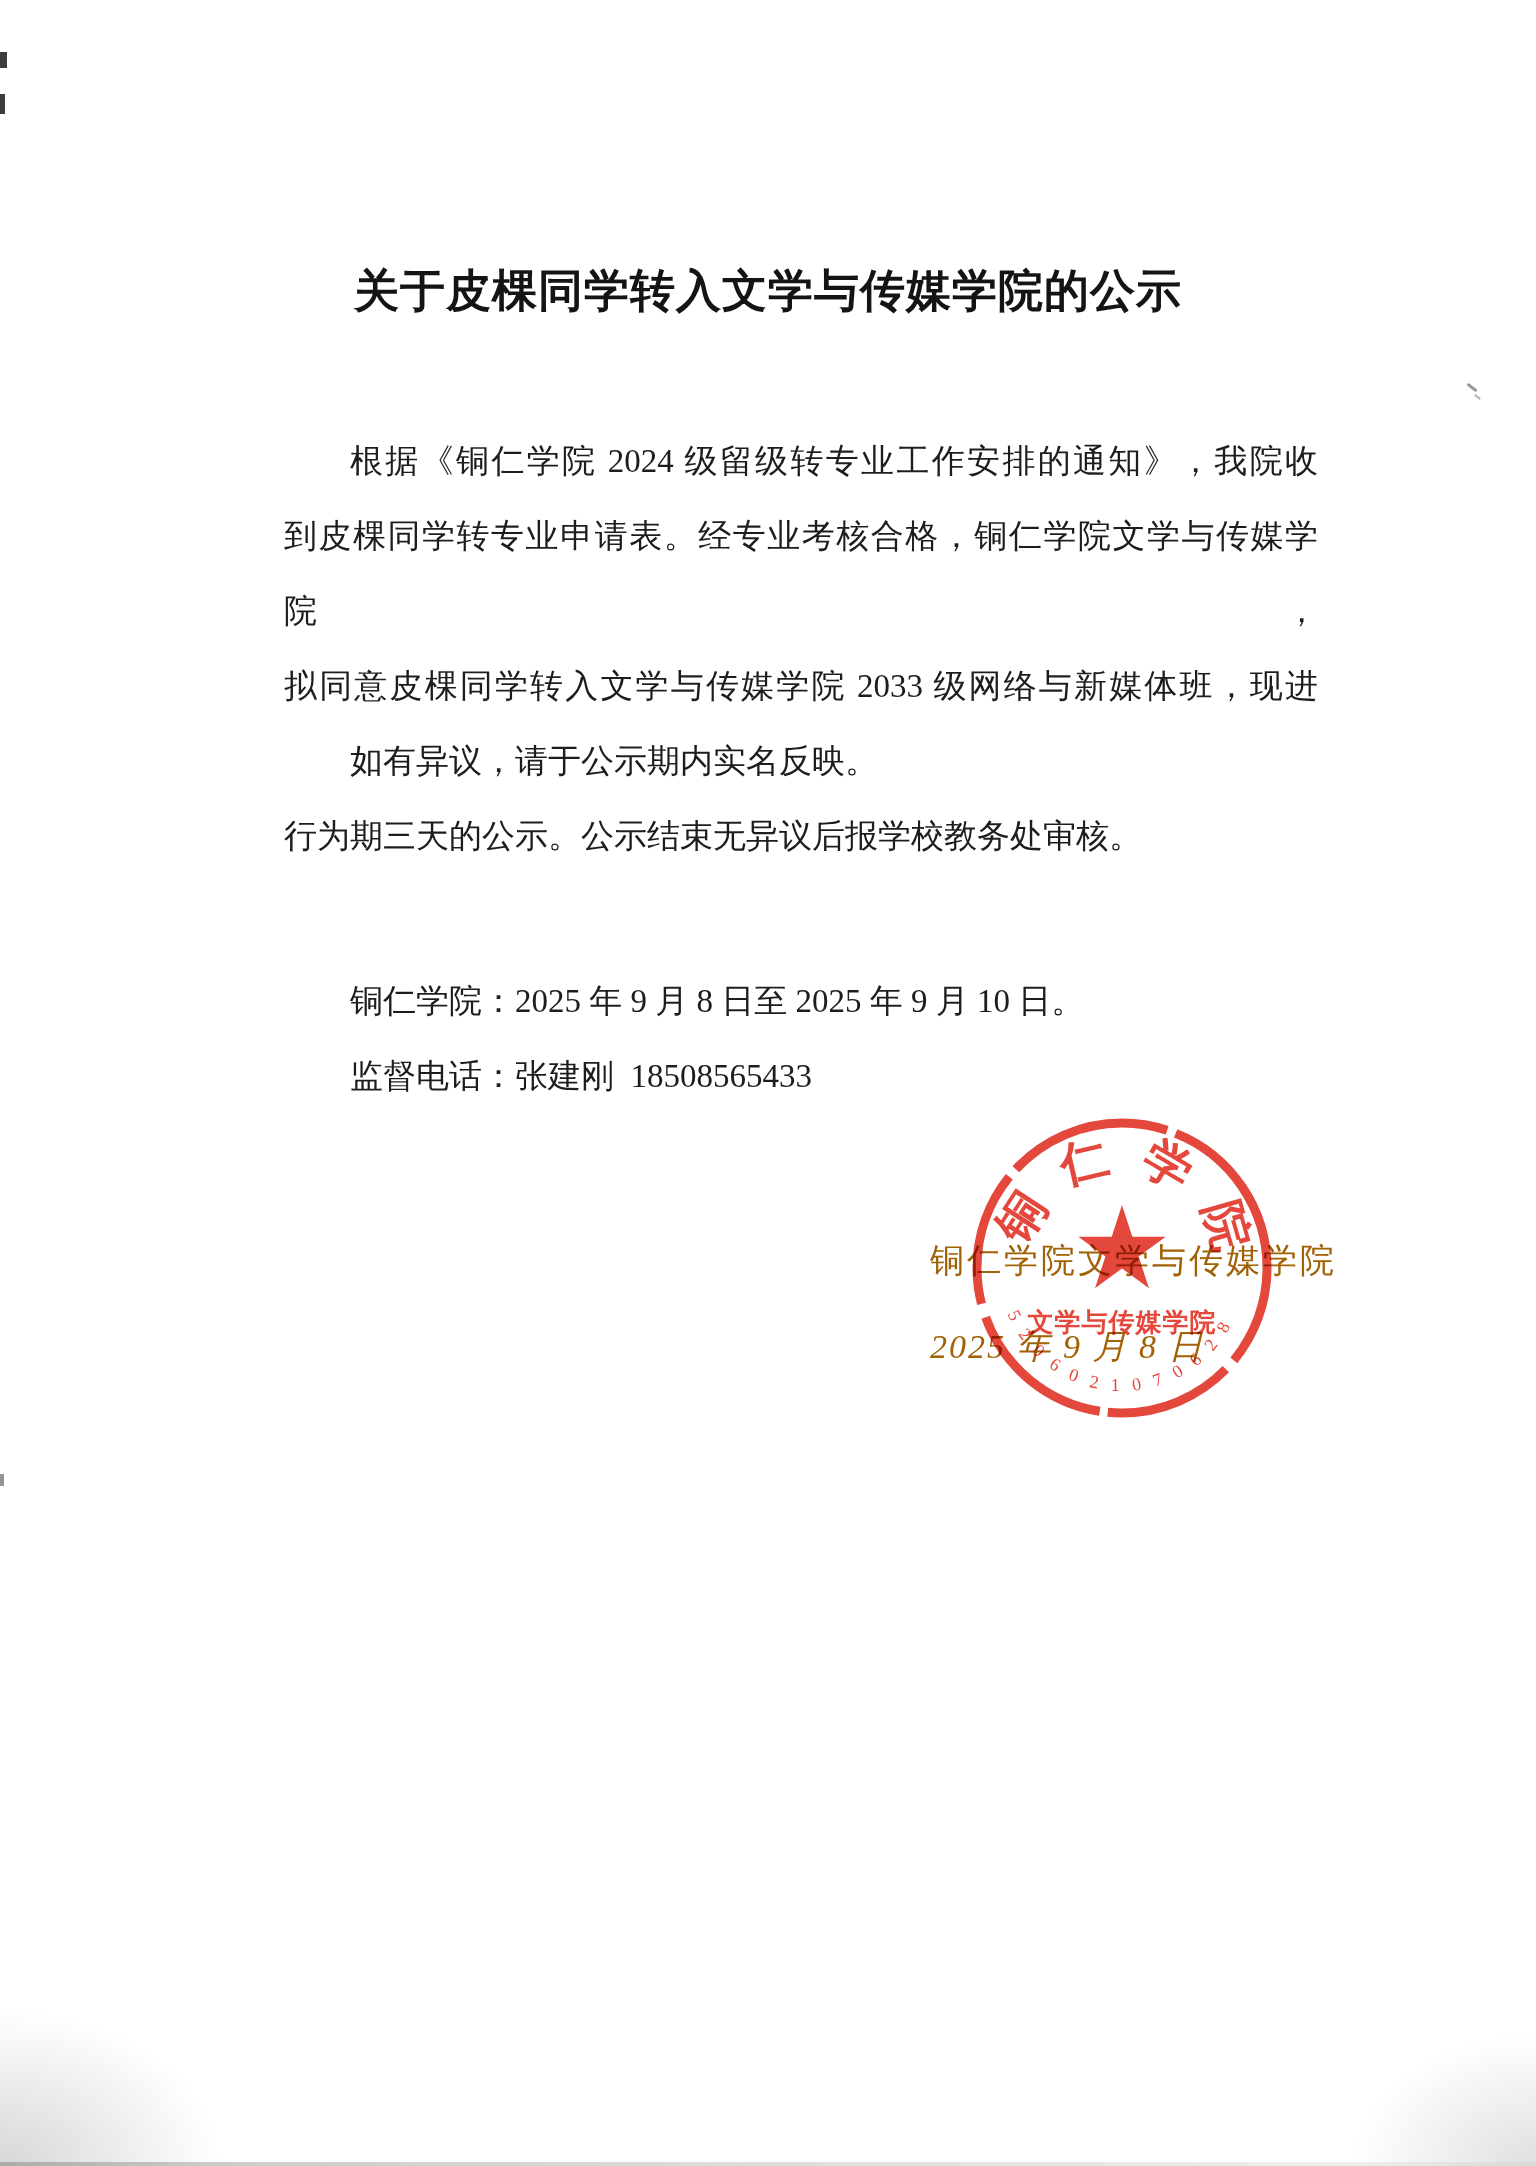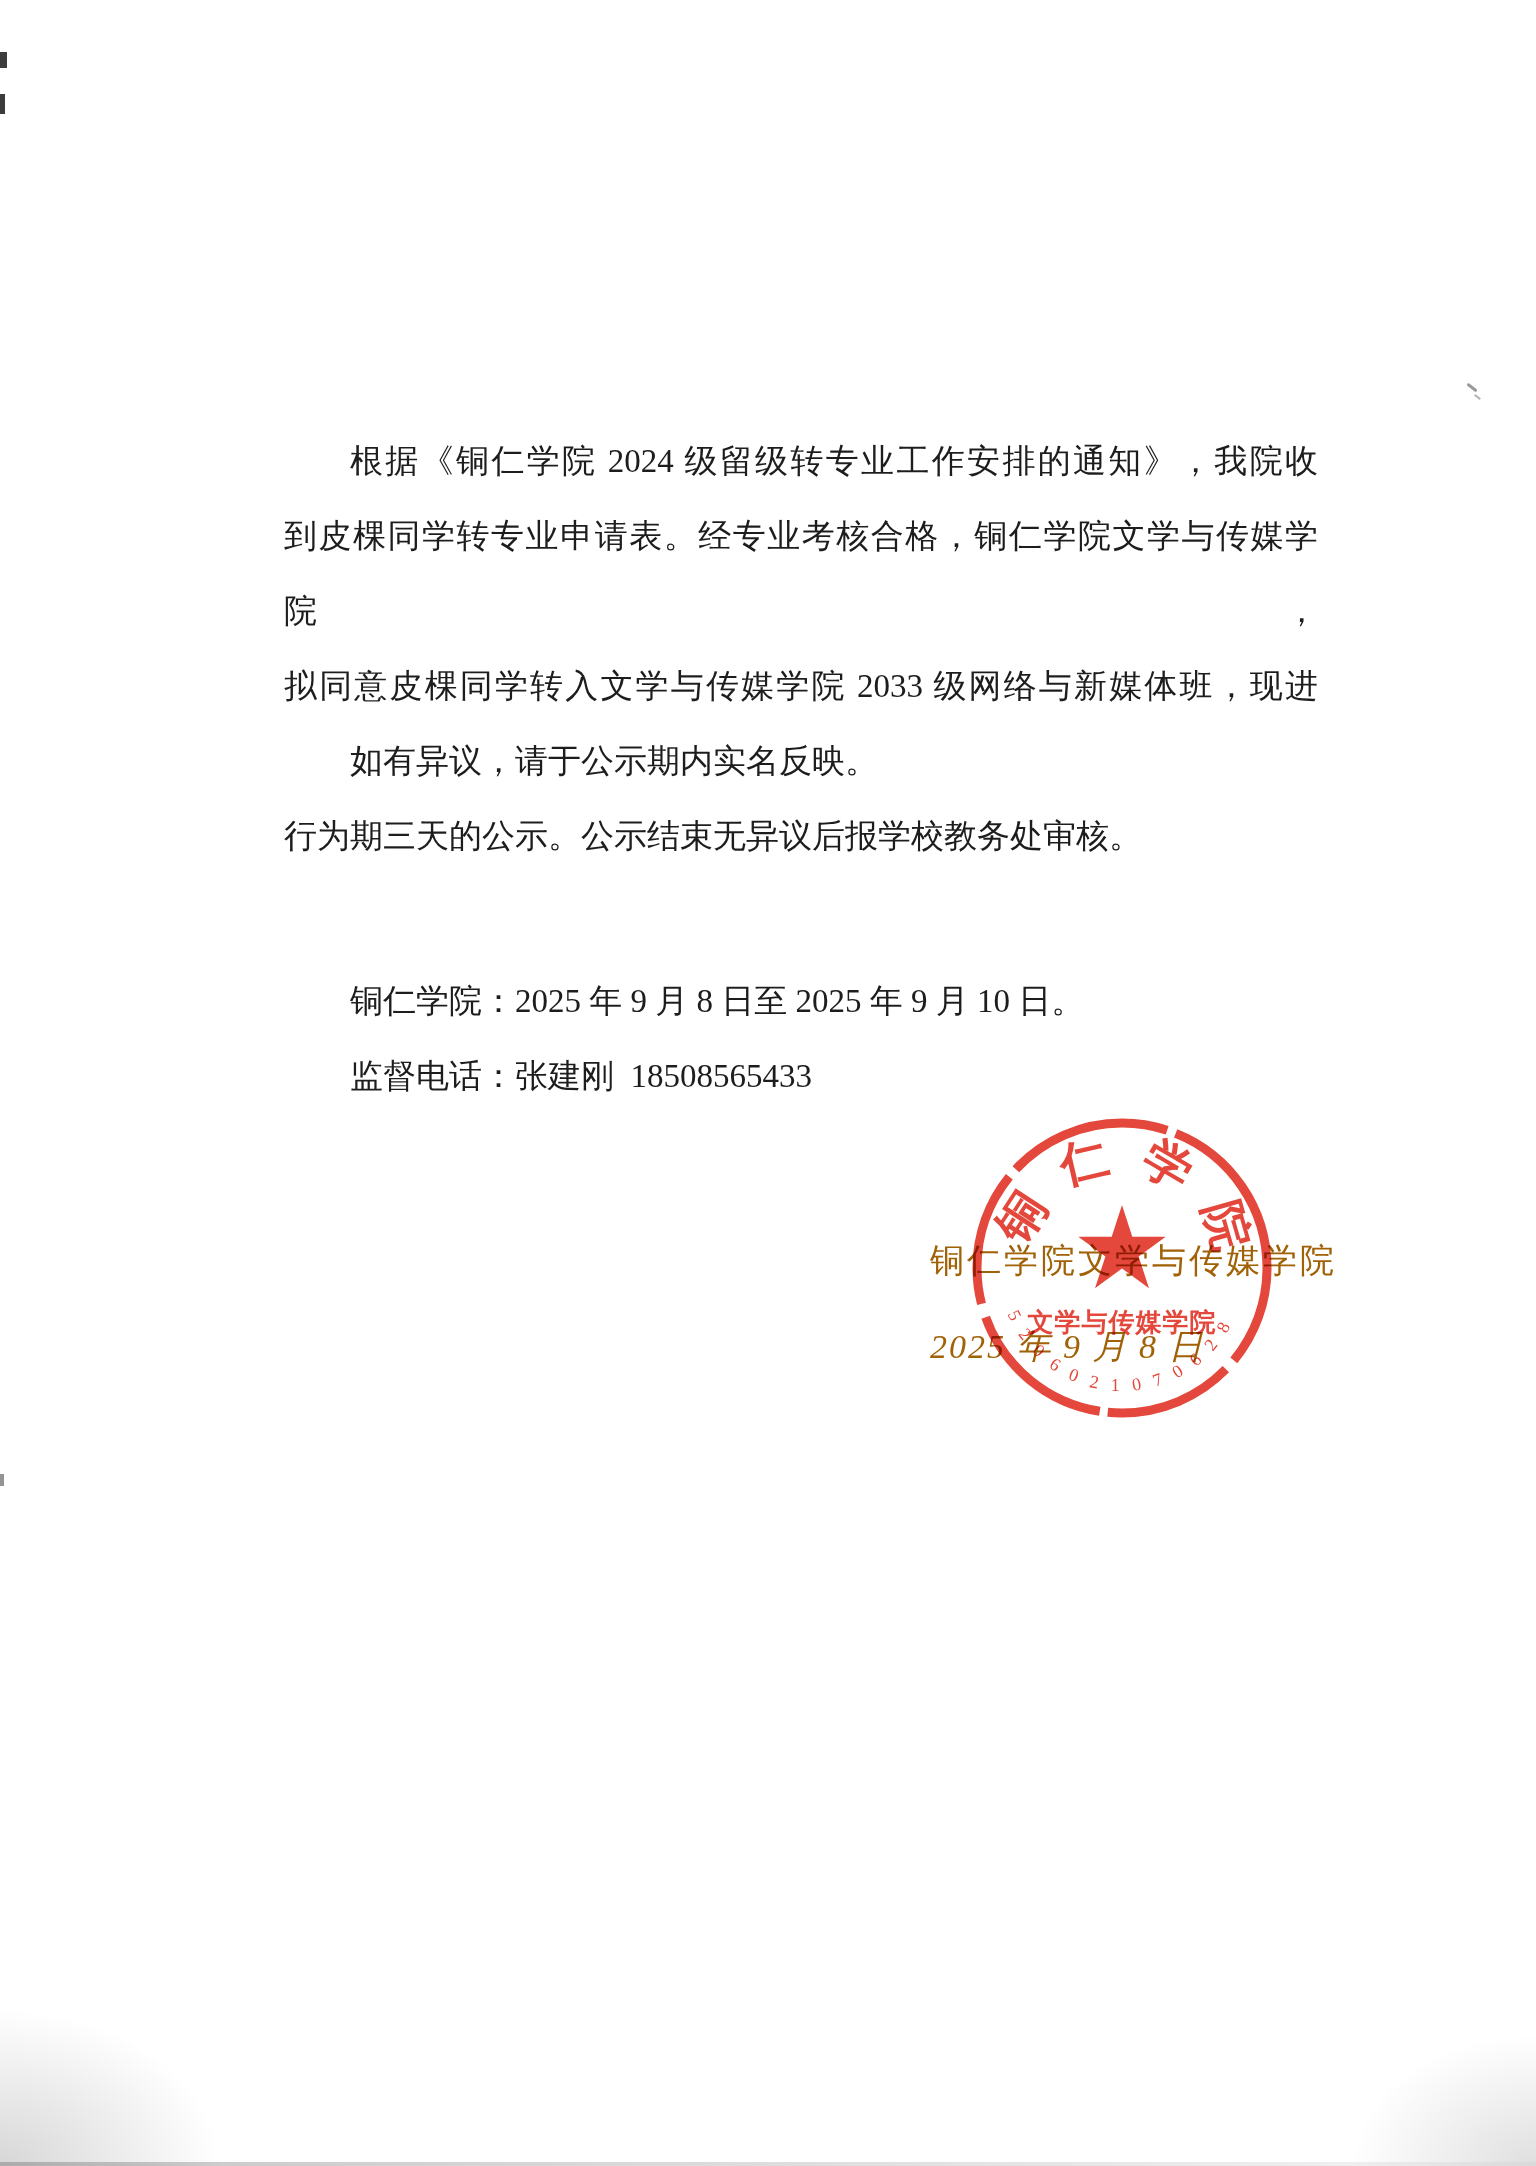--- a/index.html
+++ b/index.html
@@ -41,20 +41,21 @@
   .corner-shadow-right { position:absolute; right:0; bottom:0; width:210px; height:150px;
     background:radial-gradient(ellipse at 100% 100%, rgba(110,110,110,.22), transparent 62%); }
   .bottom-edge { position:absolute; left:0; bottom:0; width:100%; height:4px;
     background:linear-gradient(to right, rgba(90,90,90,.35), rgba(170,170,170,.12)); }
 </style>
 </head>
 <body>
 
 <div class="page">
 
+  <div class="title">关于皮棵同学转入文学与传媒学院的公示</div>
 
   <div class="content">
     <div class="body-line indent fill">根据《铜仁学院 2024 级留级转专业工作安排的通知》，我院收</div>
     <div class="body-line fill">到皮棵同学转专业申请表。经专业考核合格，铜仁学院文学与传媒学院，</div>
     <div class="body-line fill">拟同意皮棵同学转入文学与传媒学院 2033 级网络与新媒体班，现进</div>
     <div class="body-line indent">如有异议，请于公示期内实名反映。</div>
     <div class="body-line">行为期三天的公示。公示结束无异议后报学校教务处审核。</div>
 
     <div class="info-block">
       <div class="info-line"><span>铜仁学院：</span><span>2025 年 9 月 8 日至 2025 年 9 月 10 日。</span></div>

